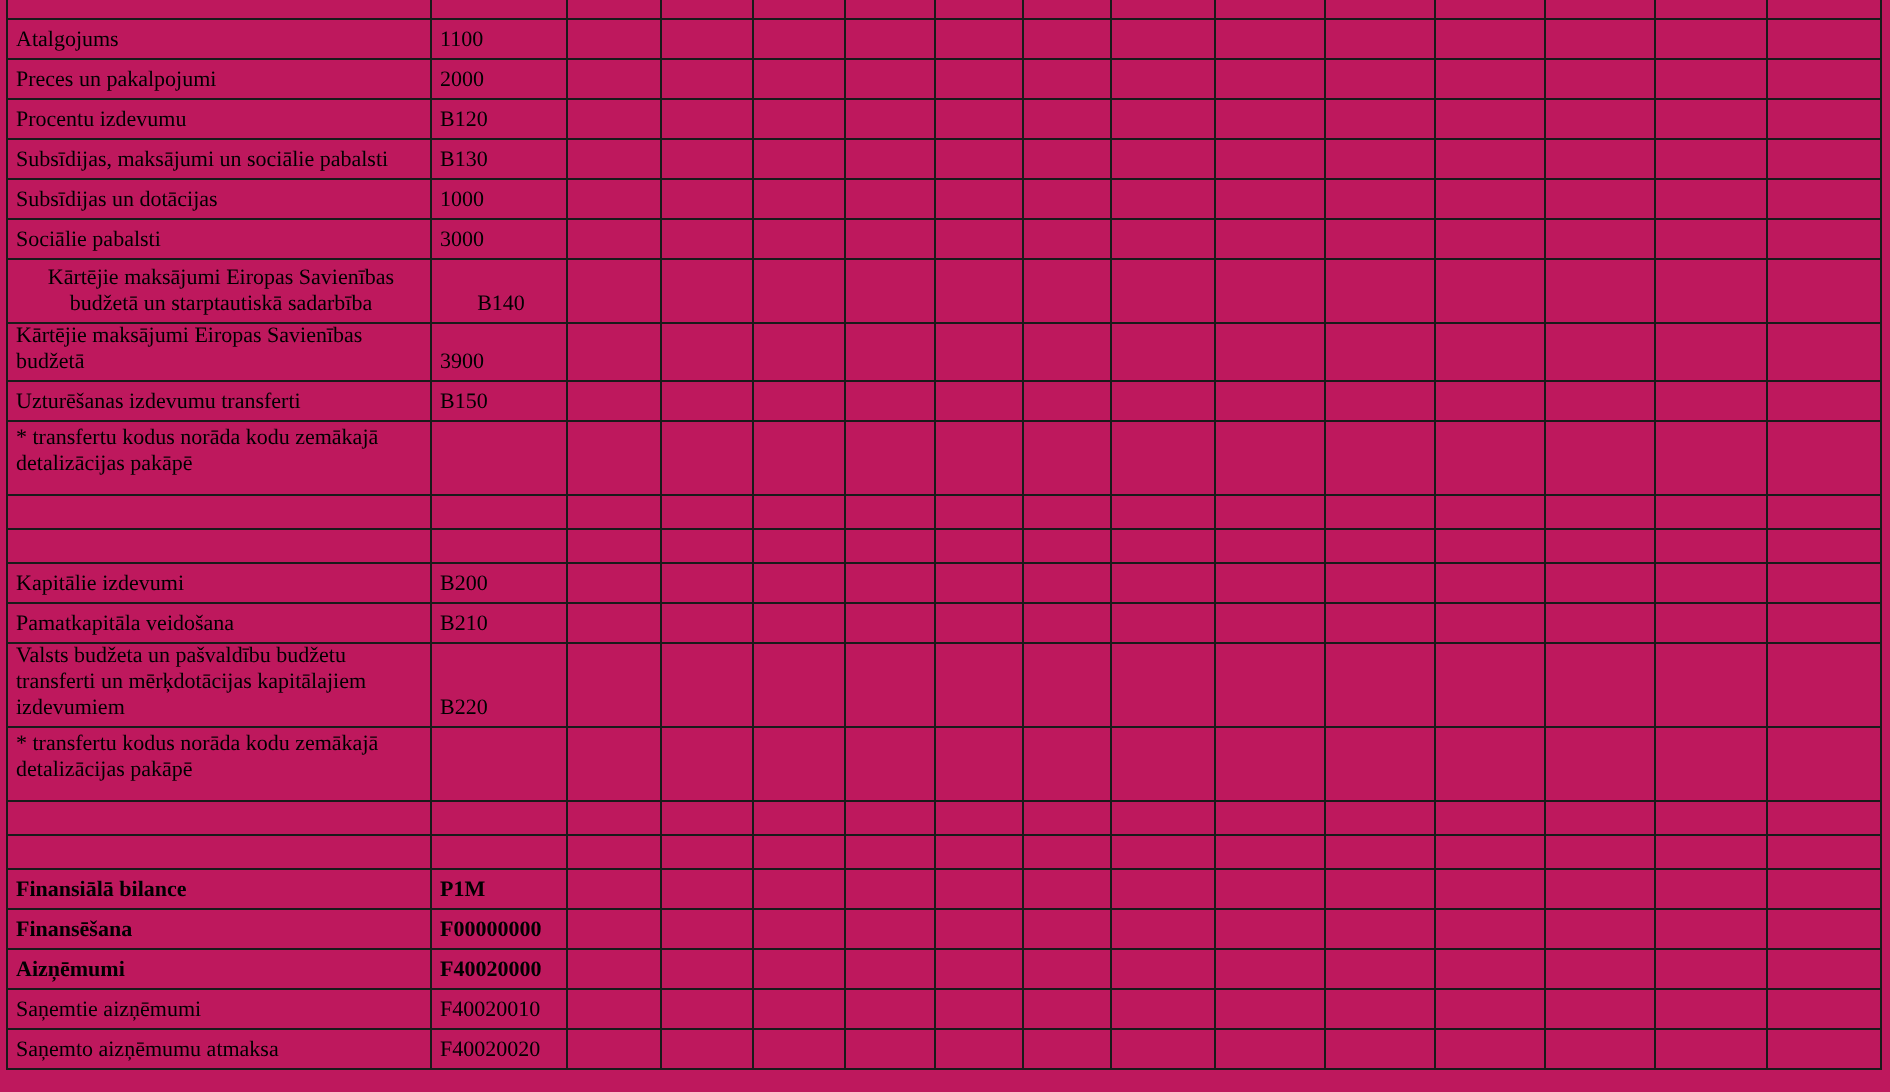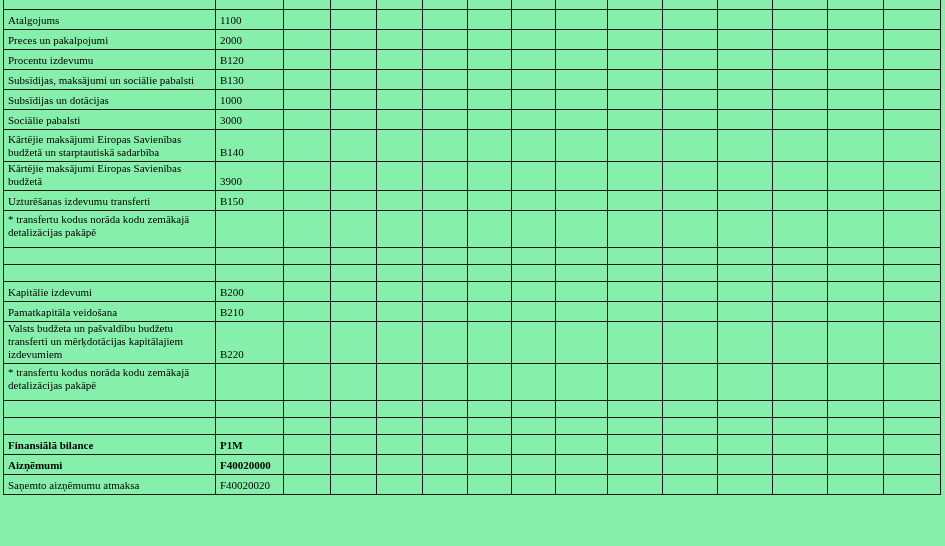--- a/index.html
+++ b/index.html
@@ -1,20 +1,20 @@
 <!DOCTYPE html>
 <html><head>
 <meta charset="utf-8">
 <style>
   html, body { margin: 0; padding: 0; background: #ffffff; }
   .screen {
     position: relative;
     width: 945px;
     height: 546px;
-    background: #86efac;
+    background: #be185d;
     overflow: hidden;
     font-family: "Liberation Serif", serif;
     color: #000000;
   }
   .table-wrap {
     position: absolute;
     left: 3px;
     top: -19px;
   }
   table.grid {
@@ -30,21 +30,21 @@
     line-height: 13px;
     overflow: hidden;
     word-wrap: break-word;
   }
   td.c-code { padding-left: 4px; }
   td.c-label { padding-left: 4px; }
   tr.k-stub  td { height: 25px; }
   tr.k-normal td { height: 17px; }
   tr.k-blank  td { height: 14px; }
   tr.k-note   td { height: 32px; vertical-align: top; padding-top: 2px; }
-  tr.k-wrap2  td { height: 29px; }
+  tr.k-wrap2  td { height: 29px; text-align: center; }
   tr.k-wrap2s td { height: 23px; }
   tr.k-wrap3  td { height: 38px; }
   tr.bold td { font-weight: bold; margin-top: 24px; }
 </style>
 </head>
 <body>
 
 <div class="screen">
   <div class="table-wrap">
     <table class="grid">
@@ -400,22 +400,56 @@
             <td class="c-empty"></td>
             <td class="c-empty"></td>
             <td class="c-empty"></td>
             <td class="c-empty"></td>
             <td class="c-empty"></td>
             <td class="c-empty"></td>
             <td class="c-empty"></td>
             <td class="c-empty"></td>
           </tr>
           <tr class="k-normal bold">
+            <td class="c-label">Finansēšana</td>
+            <td class="c-code">F00000000</td>
+            <td class="c-empty"></td>
+            <td class="c-empty"></td>
+            <td class="c-empty"></td>
+            <td class="c-empty"></td>
+            <td class="c-empty"></td>
+            <td class="c-empty"></td>
+            <td class="c-empty"></td>
+            <td class="c-empty"></td>
+            <td class="c-empty"></td>
+            <td class="c-empty"></td>
+            <td class="c-empty"></td>
+            <td class="c-empty"></td>
+            <td class="c-empty"></td>
+          </tr>
+          <tr class="k-normal bold">
             <td class="c-label">Aizņēmumi</td>
             <td class="c-code">F40020000</td>
+            <td class="c-empty"></td>
+            <td class="c-empty"></td>
+            <td class="c-empty"></td>
+            <td class="c-empty"></td>
+            <td class="c-empty"></td>
+            <td class="c-empty"></td>
+            <td class="c-empty"></td>
+            <td class="c-empty"></td>
+            <td class="c-empty"></td>
+            <td class="c-empty"></td>
+            <td class="c-empty"></td>
+            <td class="c-empty"></td>
+            <td class="c-empty"></td>
+          </tr>
+          <tr class="k-normal">
+            <td class="c-label">Saņemtie aizņēmumi</td>
+            <td class="c-code">F40020010</td>
             <td class="c-empty"></td>
             <td class="c-empty"></td>
             <td class="c-empty"></td>
             <td class="c-empty"></td>
             <td class="c-empty"></td>
             <td class="c-empty"></td>
             <td class="c-empty"></td>
             <td class="c-empty"></td>
             <td class="c-empty"></td>
             <td class="c-empty"></td>

